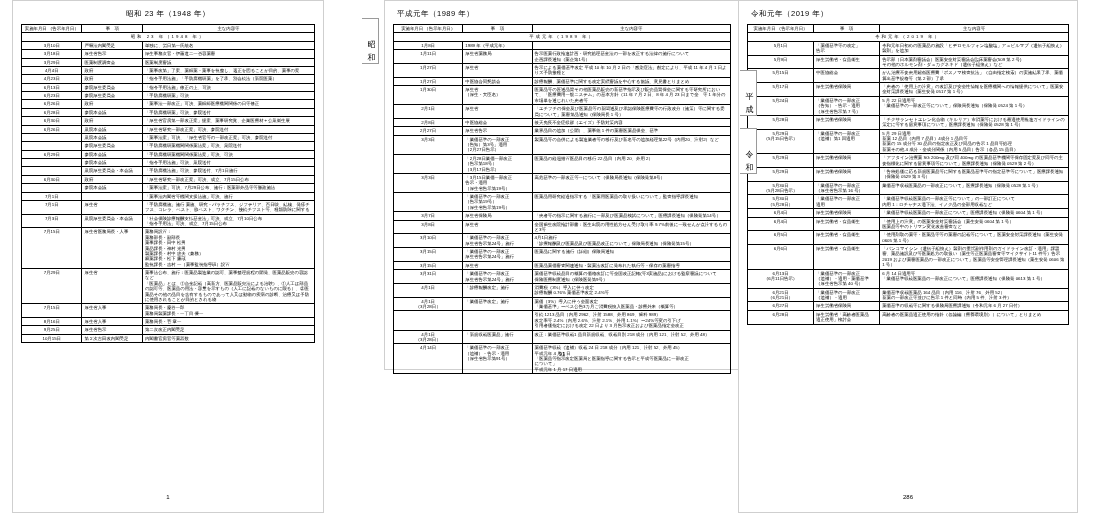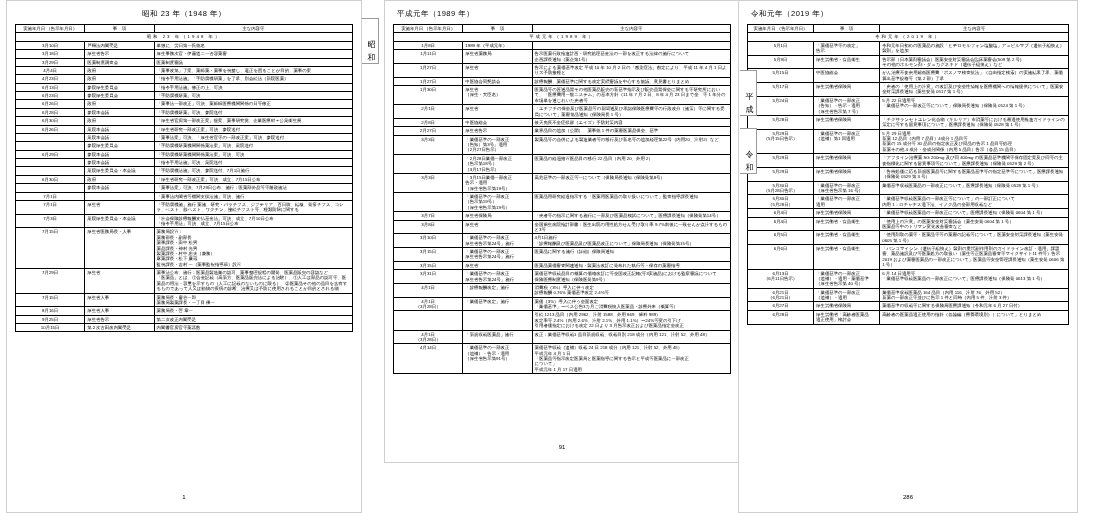--- a/index.html
+++ b/index.html
@@ -1,21 +1,21 @@
 <!DOCTYPE html>
 <html><head>
 <meta charset="utf-8">
 <style>
   html,body{margin:0;padding:0;background:#ffffff;}
   body{width:1100px;height:513px;font-family:"Liberation Sans",sans-serif;color:#000;}
   .sheet{position:relative;width:1100px;height:513px;overflow:hidden;background:#fff;}
 
   .page{position:absolute;top:0;background:#fff;border:1px solid #cfcfcf;box-sizing:border-box;}
-  .page.p1{left:6px;width:356px;height:513px;}
-  .page.p2{left:384px;width:356px;height:463px;}
+  .page.p1{left:12px;width:312px;height:513px;}
+  .page.p2{left:384px;width:356px;height:370px;}
   .page.p3{left:738px;width:340px;height:513px;}
 
   .inner{position:absolute;left:8px;right:8px;top:8px;bottom:8px;}
 
   .hdr{font-size:7.5px;text-align:center;letter-spacing:.5px;margin-bottom:5px;}
   .hdr.left{text-align:left;padding-left:4px;}
 
   table.tbl{border-collapse:collapse;width:100%;table-layout:fixed;border:1px solid #000;}
   table.tbl td,table.tbl th{border:1px solid #000;padding:1px 2px;font-size:4.4px;line-height:1.22;vertical-align:top;}
   .ch{text-align:center;vertical-align:middle;font-size:5px;}

